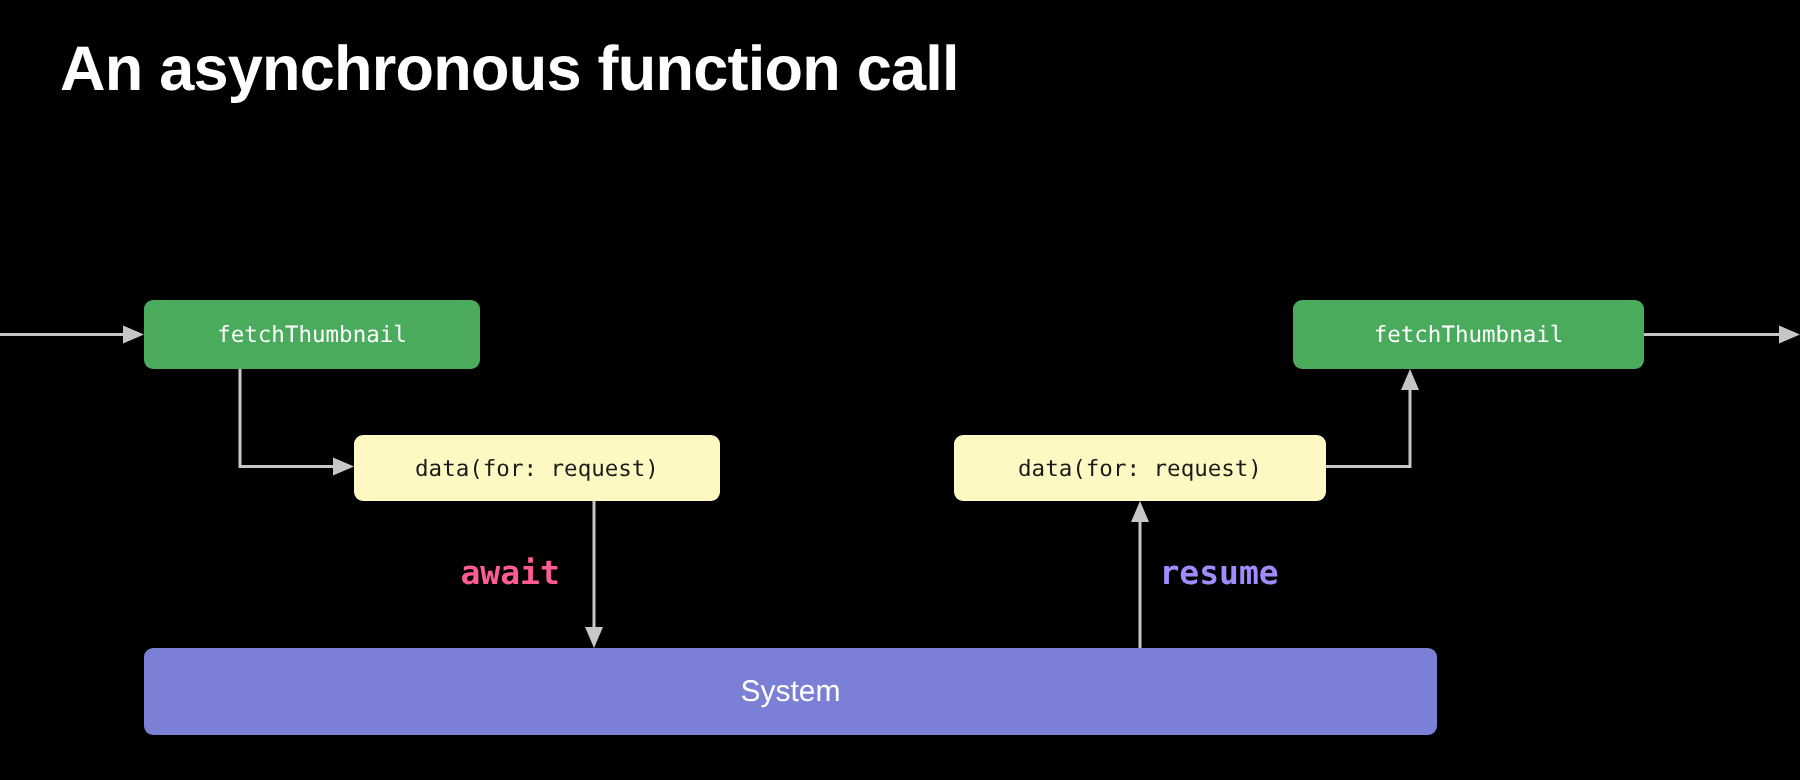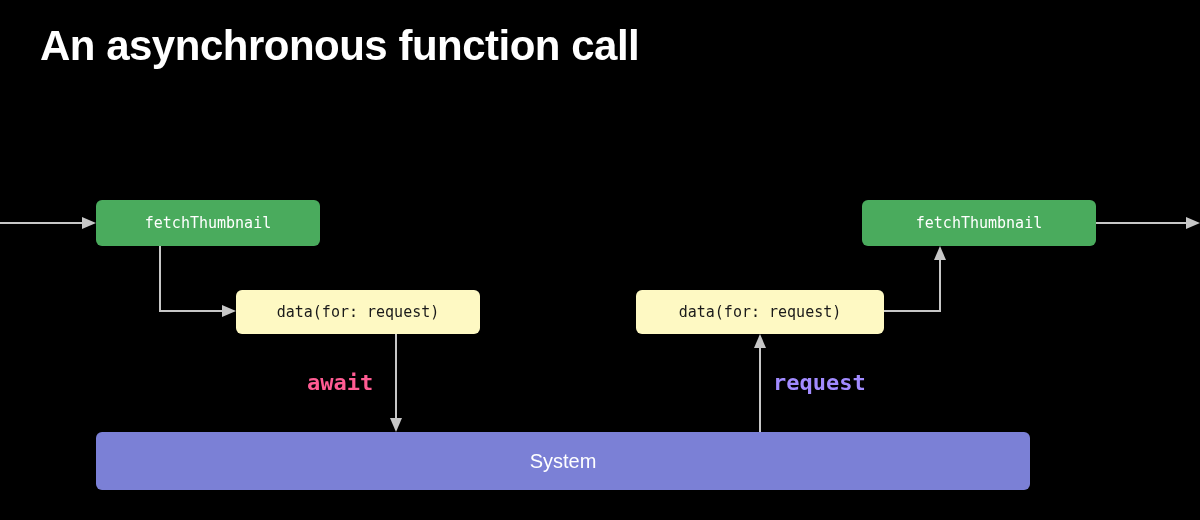--- a/index.html
+++ b/index.html
@@ -24,24 +24,24 @@
   <div class="title">An asynchronous function call</div>
 
   <div class="box green" style="left:96px;top:200px;width:224px;height:46px">fetchThumbnail</div>
 
   <div class="box green" style="left:862px;top:200px;width:234px;height:46px">fetchThumbnail</div>
 
   <div class="box yellow" style="left:236px;top:290px;width:244px;height:44px">data(for: request)</div>
 
   <div class="box yellow" style="left:636px;top:290px;width:248px;height:44px">data(for: request)</div>
 
-  <div class="box purple" style="left:96px;top:432px;width:934px;height:58px">System</div>
+  <div class="box purple" style="left:96px;top:432px;width:862px;height:58px">System</div>
 
   <div class="label await" style="left:307px;top:370px">await</div>
-  <div class="label resume" style="left:773px;top:370px">request</div>
+  <div class="label resume" style="left:773px;top:370px">resume</div>
 
   <svg class="arrows">
 
     <line class="arr" x1="0" y1="223" x2="86" y2="223"></line>
     <polygon class="arrhead" points="96,223 82,217 82,229"></polygon>
 
     <polyline class="arr" points="160,246 160,311 226,311"></polyline>
     <polygon class="arrhead" points="236,311 222,305 222,317"></polygon>
 
     <line class="arr" x1="396" y1="334" x2="396" y2="422"></line>

